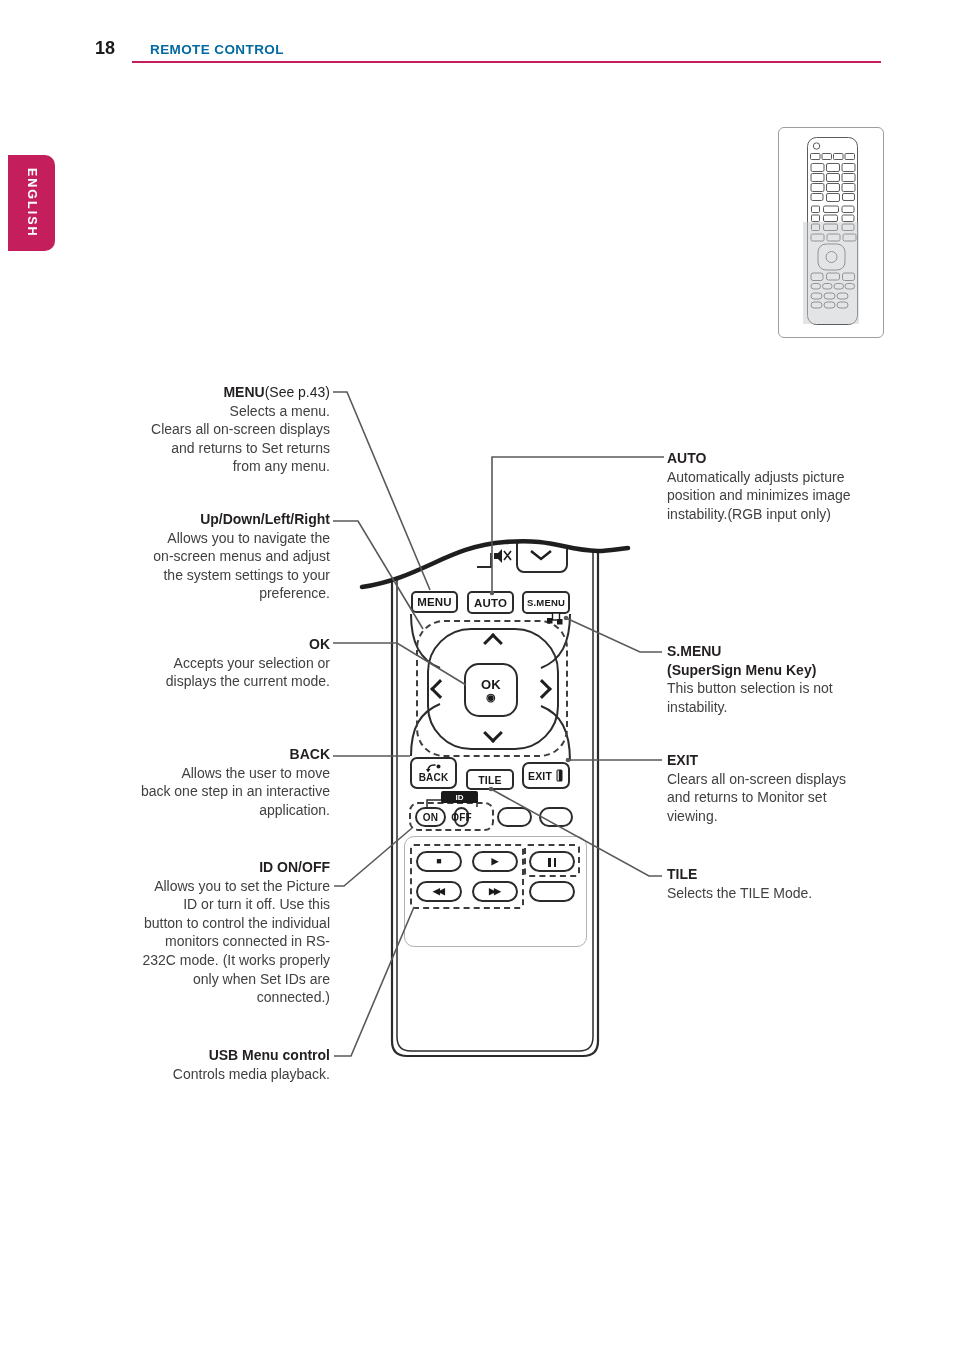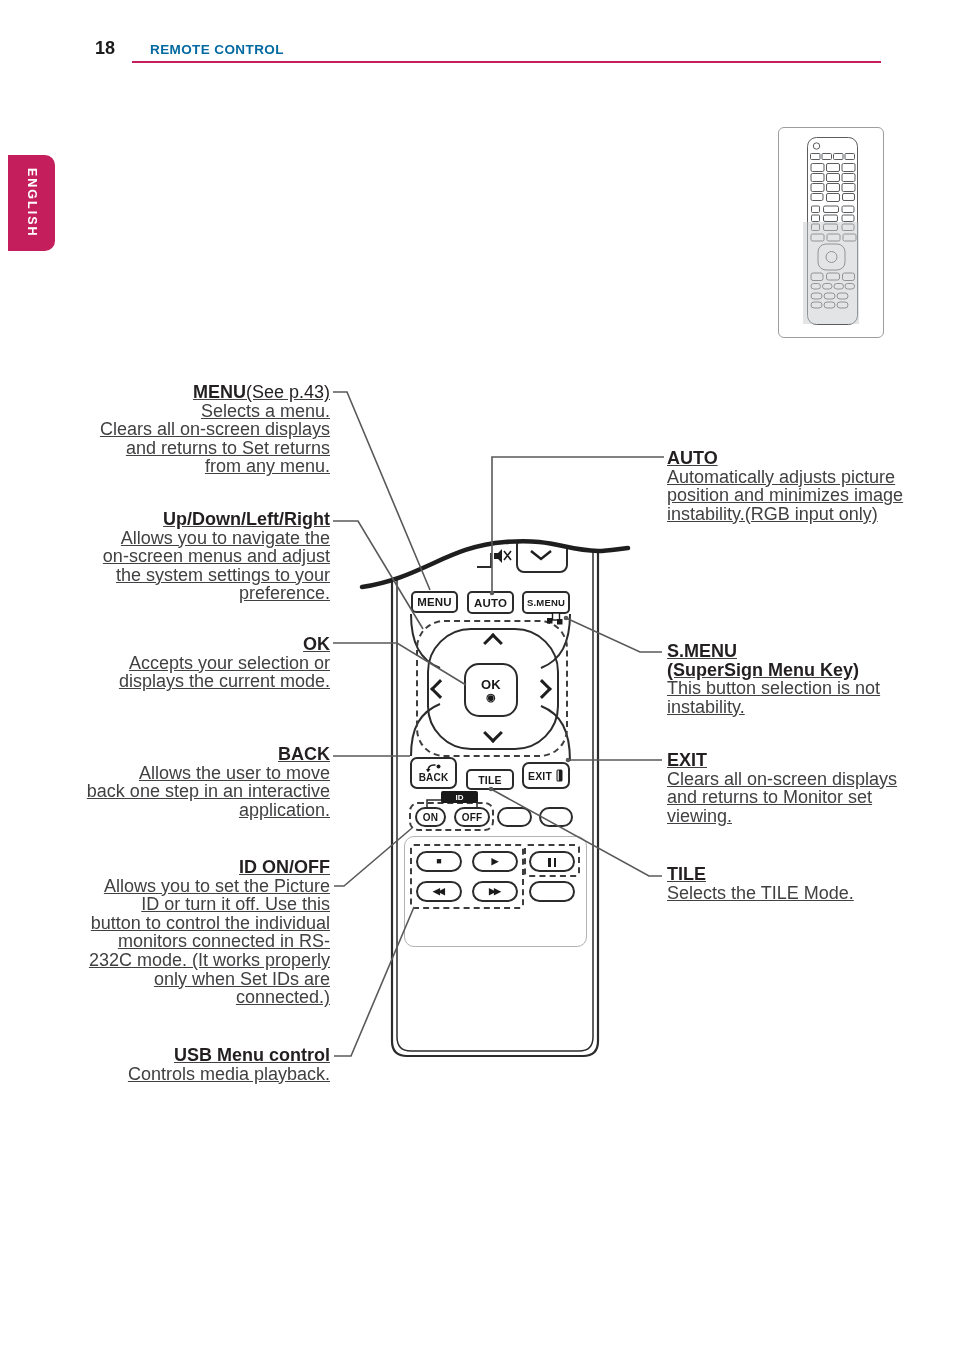--- a/index.html
+++ b/index.html
@@ -29,21 +29,21 @@
   .chev{position:absolute;width:11px;height:11px;border-top:3px solid #1e1e1e;border-right:3px solid #1e1e1e;z-index:2;}
   .id-badge{position:absolute;left:441px;top:791px;width:37px;height:12px;background:#191919;color:#fff;
             font-size:8px;font-weight:700;display:flex;align-items:center;justify-content:center;
             border-radius:2px;z-index:2;}
   .media-box{position:absolute;left:404px;top:836px;width:183px;height:111px;border:1.5px solid #b0b2b4;
              border-radius:10px;box-sizing:border-box;z-index:1;}
   .pause-bar{display:inline-block;width:2.5px;height:9px;background:#1a1a1a;margin:0 1.5px;}
   .glyph{font-size:9px;line-height:9px;color:#1a1a1a;}
   .glyph-tight{letter-spacing:-2px;margin-left:-2px;}
   
-  .co{position:absolute;z-index:3;font-size:18px;line-height:18.6px;color:#414042;text-decoration:underline;}
+  .co{position:absolute;z-index:3;font-size:14px;line-height:18.6px;color:#414042;}
   .co-left{text-align:right;width:260px;left:70px;}
   .co-right{text-align:left;width:240px;left:667px;}
   .co-title{font-weight:700;color:#231f20;}
   .co-title .suffix{font-weight:400;}
   svg{display:block;}
   .overlay{position:absolute;left:0;top:0;z-index:1;pointer-events:none;}
   .toplines{position:absolute;left:0;top:0;z-index:3;pointer-events:none;}
 </style>
 </head>
 <body>
@@ -183,21 +183,21 @@
   </svg>
 </div>
 
 <div class="id-badge">
   <span>ID</span>
 </div>
 <div class="dashed" style="left:409px;top:802px;width:85px;height:29px;border-radius:9px;"></div>
 <div class="btn pill" style="left:415px;top:807px;width:31px;height:20px;font-size:10px;">
   <span>ON</span>
 </div>
-<div class="btn pill" style="left:454px;top:807px;width:36px;height:20px;font-size:10px;">
+<div class="btn pill" style="left:454px;top:807px;width:15px;height:20px;font-size:10px;">
   <span>OFF</span>
 </div>
 <div class="btn pill" style="left:497px;top:807px;width:35px;height:20px;"></div>
 <div class="btn pill" style="left:539px;top:807px;width:34px;height:20px;"></div>
 
 <div class="media-box"></div>
 <div class="dashed" style="left:410px;top:844px;width:114px;height:65px;border-radius:4px;"></div>
 <div class="dashed" style="left:524px;top:844px;width:56px;height:33px;border-radius:4px;"></div>
 
 <div class="btn pill" style="left:416px;top:851px;width:46px;height:21px;">

